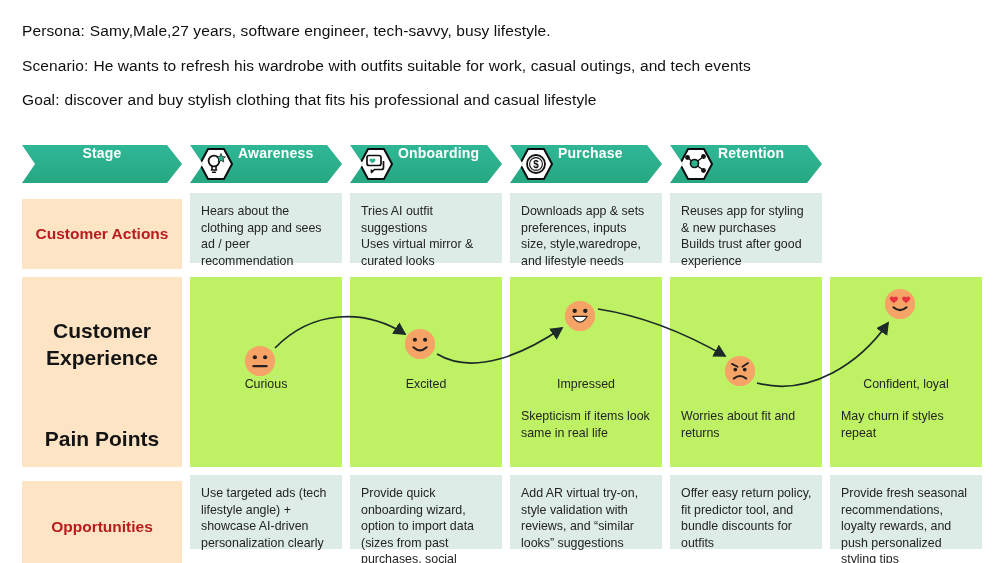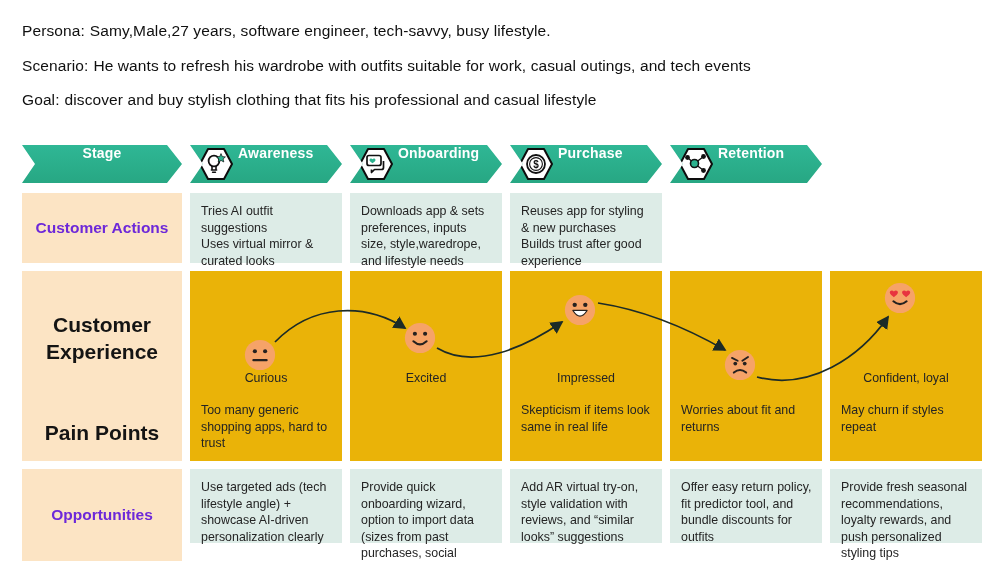--- a/index.html
+++ b/index.html
@@ -22,34 +22,34 @@
             display:flex; align-items:flex-start; }
   .banner .btxt { color:#fff; font-weight:700; font-size:14px; letter-spacing:.2px; }
   .banner.stage-banner { justify-content:center; }
   .banner .btxt.with-icon { margin-left:48px; }
   .hex-icon { position:absolute; left:9px; top:2px; width:34px; height:34px; }
 
   
   .cell { background:#ddece7; padding:10px 10px 8px 11px; font-size:12.4px; line-height:1.34;
           color:#242424; white-space:pre-line; }
   .label-cell { background:#fce4c4; display:flex; align-items:center; justify-content:center;
-                text-align:center; font-weight:700; font-size:15.5px; color:#6d28d9; line-height:1.3; padding:6px; }
+                text-align:center; font-weight:700; font-size:15.5px; color:#b91c1c; line-height:1.3; padding:6px;margin-top:6px; }
 
   .row-actions { margin-top:10px; }
   .row-actions .cell { height:70px; }
   .row-actions .label-cell { height:70px; }
 
   
   .row-exp { margin-top:8px; position:relative; height:190px; }
   .exp-label-cell { position:relative; background:#fce4c4; height:190px; }
   .exp-label-cell .exp-title, .exp-label-cell .pain-title {
       position:absolute; left:0; width:100%; text-align:center; font-weight:700; font-size:21px; color:#141414; line-height:1.3; }
   .exp-label-cell .exp-title { top:40px; }
   .exp-label-cell .pain-title { top:148px; }
-  .exp-cell { position:relative; background:#eab308; height:190px; }
+  .exp-cell { position:relative; background:#bef264; height:190px; }
   .face { position:absolute; left:calc(50% - 23px); width:34px; height:34px; }
   .emo-label { position:absolute; top:100px; left:0; width:100%; text-align:center;
                font-size:12.4px; color:#242424; }
   .pain-text { position:absolute; top:131px; left:0; right:0; padding:0 10px 0 11px;
                font-size:12.4px; line-height:1.34; color:#242424; }
   .arrows-overlay { position:absolute; left:0; top:0; width:960px; height:190px; pointer-events:none; z-index:5; }
 
   
   .row-opp { margin-top:8px; align-items:start; }
   .row-opp .cell { height:74px; }
@@ -118,20 +118,21 @@
           <circle cx="24.5" cy="9.5" r="2.4" fill="#111"></circle>
           <circle cx="24.5" cy="23.5" r="2.4" fill="#111"></circle>
           <circle cx="8.5" cy="10.5" r="2.4" fill="#111"></circle>
         </svg>
         <span class="btxt with-icon">Retention</span>
       </div>
     </div>
 
     <div class="grid row-actions">
       <div class="label-cell">Customer Actions</div>
+      <div class="cell">Hears about the clothing app and sees ad / peer recommendation</div>
       <div class="cell">Tries AI outfit suggestions
 Uses virtual mirror &amp; curated looks</div>
       <div class="cell">Downloads app &amp; sets preferences, inputs size, style,waredrope, and lifestyle needs</div>
       <div class="cell">Reuses app for styling &amp; new purchases
 Builds trust after good experience</div>
     </div>
 
     <div class="grid row-exp">
       <div class="exp-label-cell">
         <div class="exp-title">Customer Experience</div>
@@ -139,21 +140,20 @@
       </div>
 
       <div class="exp-cell">
         <svg class="face" style="top:67px" viewBox="0 0 36 36">
           <circle cx="18" cy="18" r="16" fill="#f6a368"></circle>
           <circle cx="12.6" cy="14" r="2.2" fill="#26211f"></circle>
             <circle cx="23.4" cy="14" r="2.2" fill="#26211f"></circle>
           <path d="M11 23.5 H25" stroke="#26211f" stroke-width="2.3" stroke-linecap="round" fill="none"></path>
         </svg>
         <div class="emo-label">Curious</div>
-        <div class="pain-text">Too many generic shopping apps, hard to trust</div>
       </div>
 
       <div class="exp-cell">
         <svg class="face" style="top:50px" viewBox="0 0 36 36">
           <circle cx="18" cy="18" r="16" fill="#f6a368"></circle>
           <circle cx="12.6" cy="13.5" r="2.2" fill="#26211f"></circle>
             <circle cx="23.4" cy="13.5" r="2.2" fill="#26211f"></circle>
           <path d="M11 21.5 Q18 28 25 21.5" stroke="#26211f" stroke-width="2.2" stroke-linecap="round" fill="none"></path>
         </svg>
         <div class="emo-label">Excited</div>

